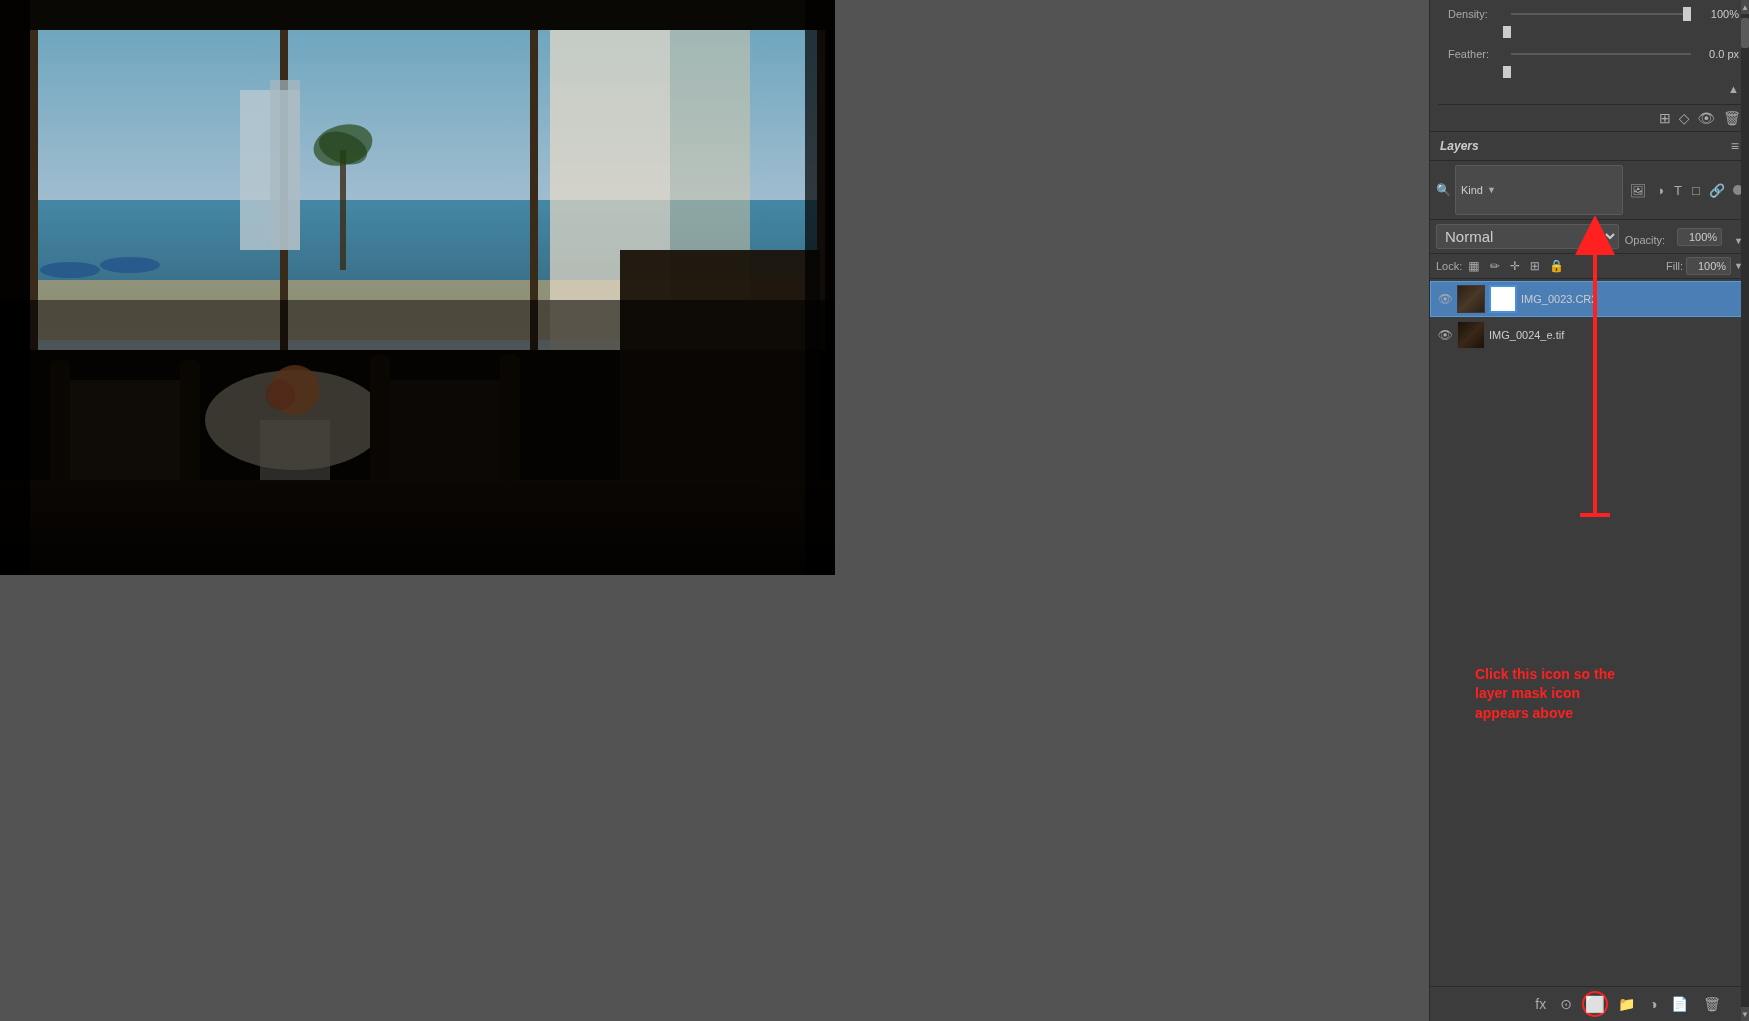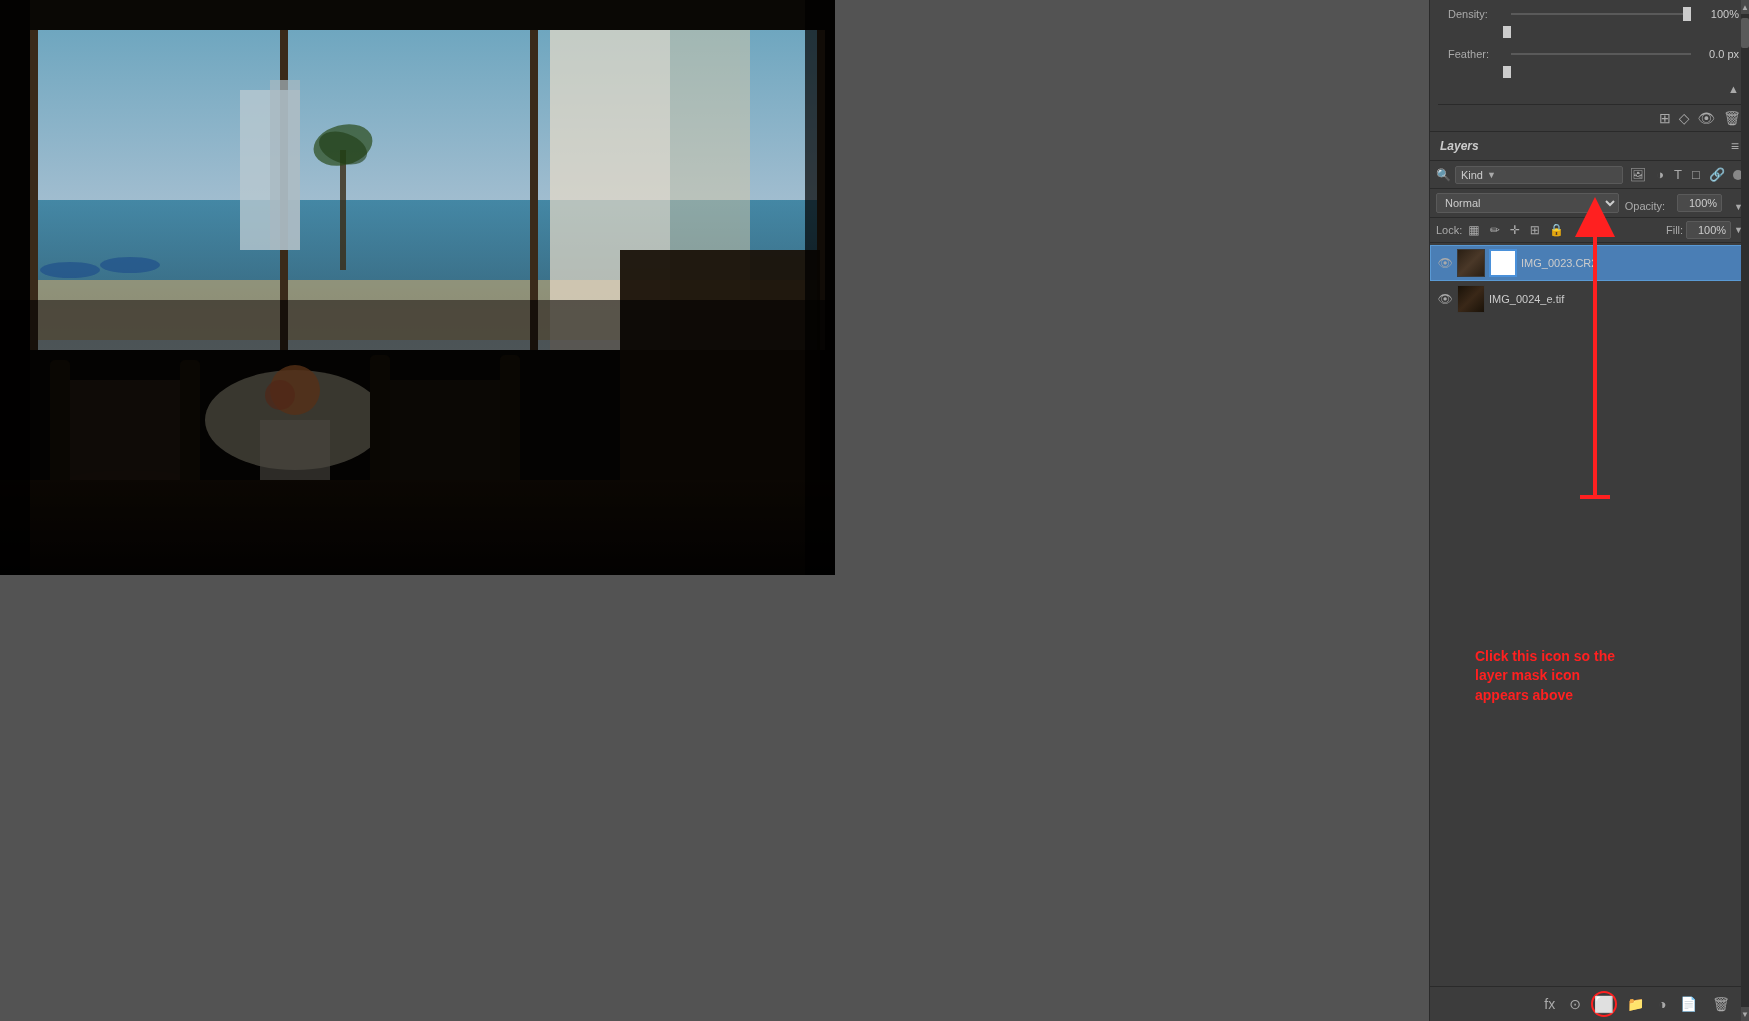--- a/index.html
+++ b/index.html
@@ -150,21 +150,21 @@
       background: #3c3c3c;
       border-bottom: 1px solid #2a2a2a;
     }
 
     .filter-search {
       display: flex;
       align-items: center;
       background: #4a4a4a;
       border: 1px solid #5a5a5a;
       border-radius: 2px;
-      padding: 2px 5px;
+      padding: 18px 5px;
       flex: 1;
       gap: 4px;
     }
 
     .filter-icons {
       display: flex;
       gap: 4px;
     }
 
     .filter-icon-btn {
@@ -189,21 +189,21 @@
       align-items: center;
       padding: 4px 6px;
       gap: 6px;
       border-bottom: 1px solid #2a2a2a;
     }
 
     .blend-select {
       background: #4a4a4a;
       border: 1px solid #5a5a5a;
       color: #ccc;
-      font-size: 11px;
+      font-size: 15px;
       padding: 2px 4px;
       border-radius: 2px;
       flex: 1;
       outline: none;
       cursor: pointer;
     }
 
     .opacity-group {
       display: flex;
       align-items: flex-end;
@@ -333,21 +333,21 @@
       flex: 1;
       overflow: hidden;
       text-overflow: ellipsis;
       white-space: nowrap;
     }
 
     
     .layers-toolbar {
       display: flex;
       align-items: center;
-      padding: 4px 15px;
+      padding: 4px 24px;
       border-top: 1px solid #2a2a2a;
       background: #3c3c3c;
       gap: 6px;
       justify-content: flex-end;
     }
 
     .toolbar-btn {
       color: #aaa;
       font-size: 14px;
       cursor: pointer;

